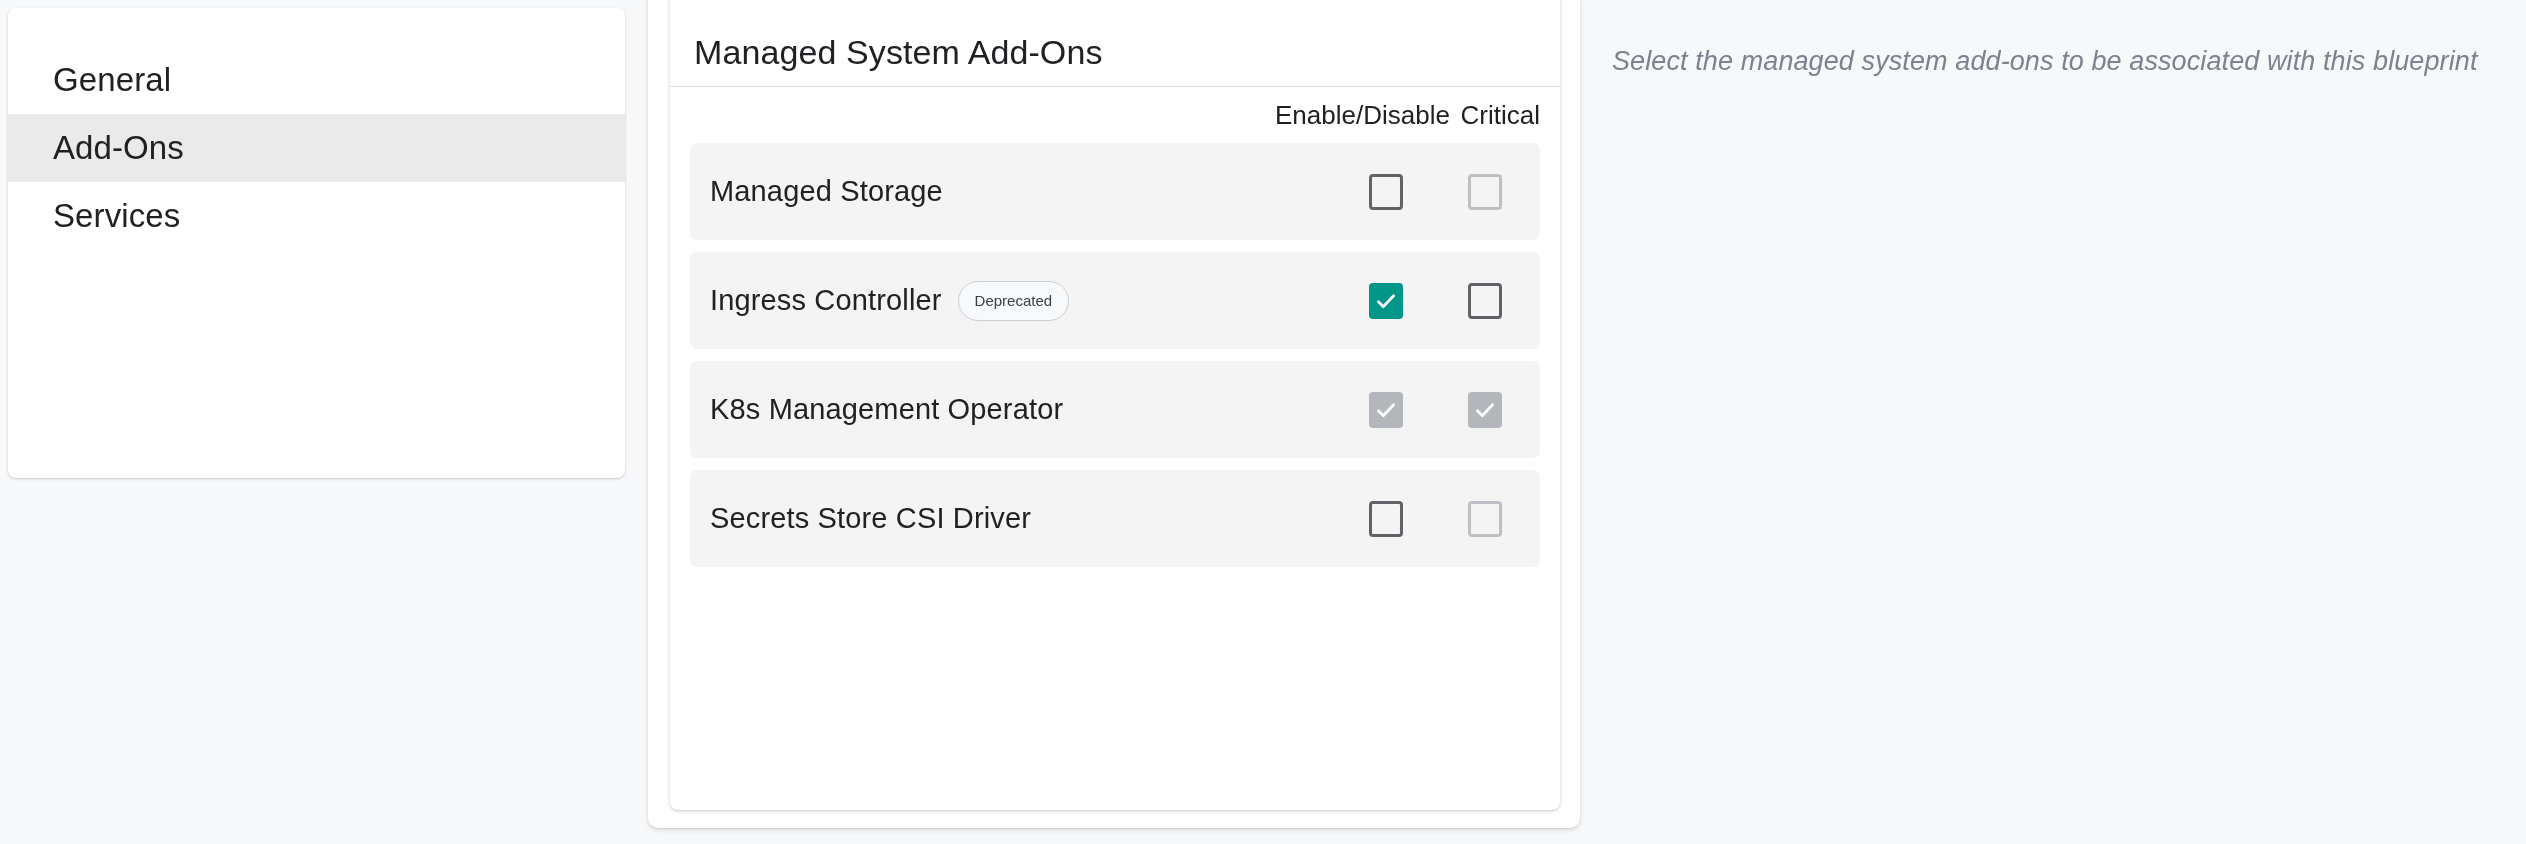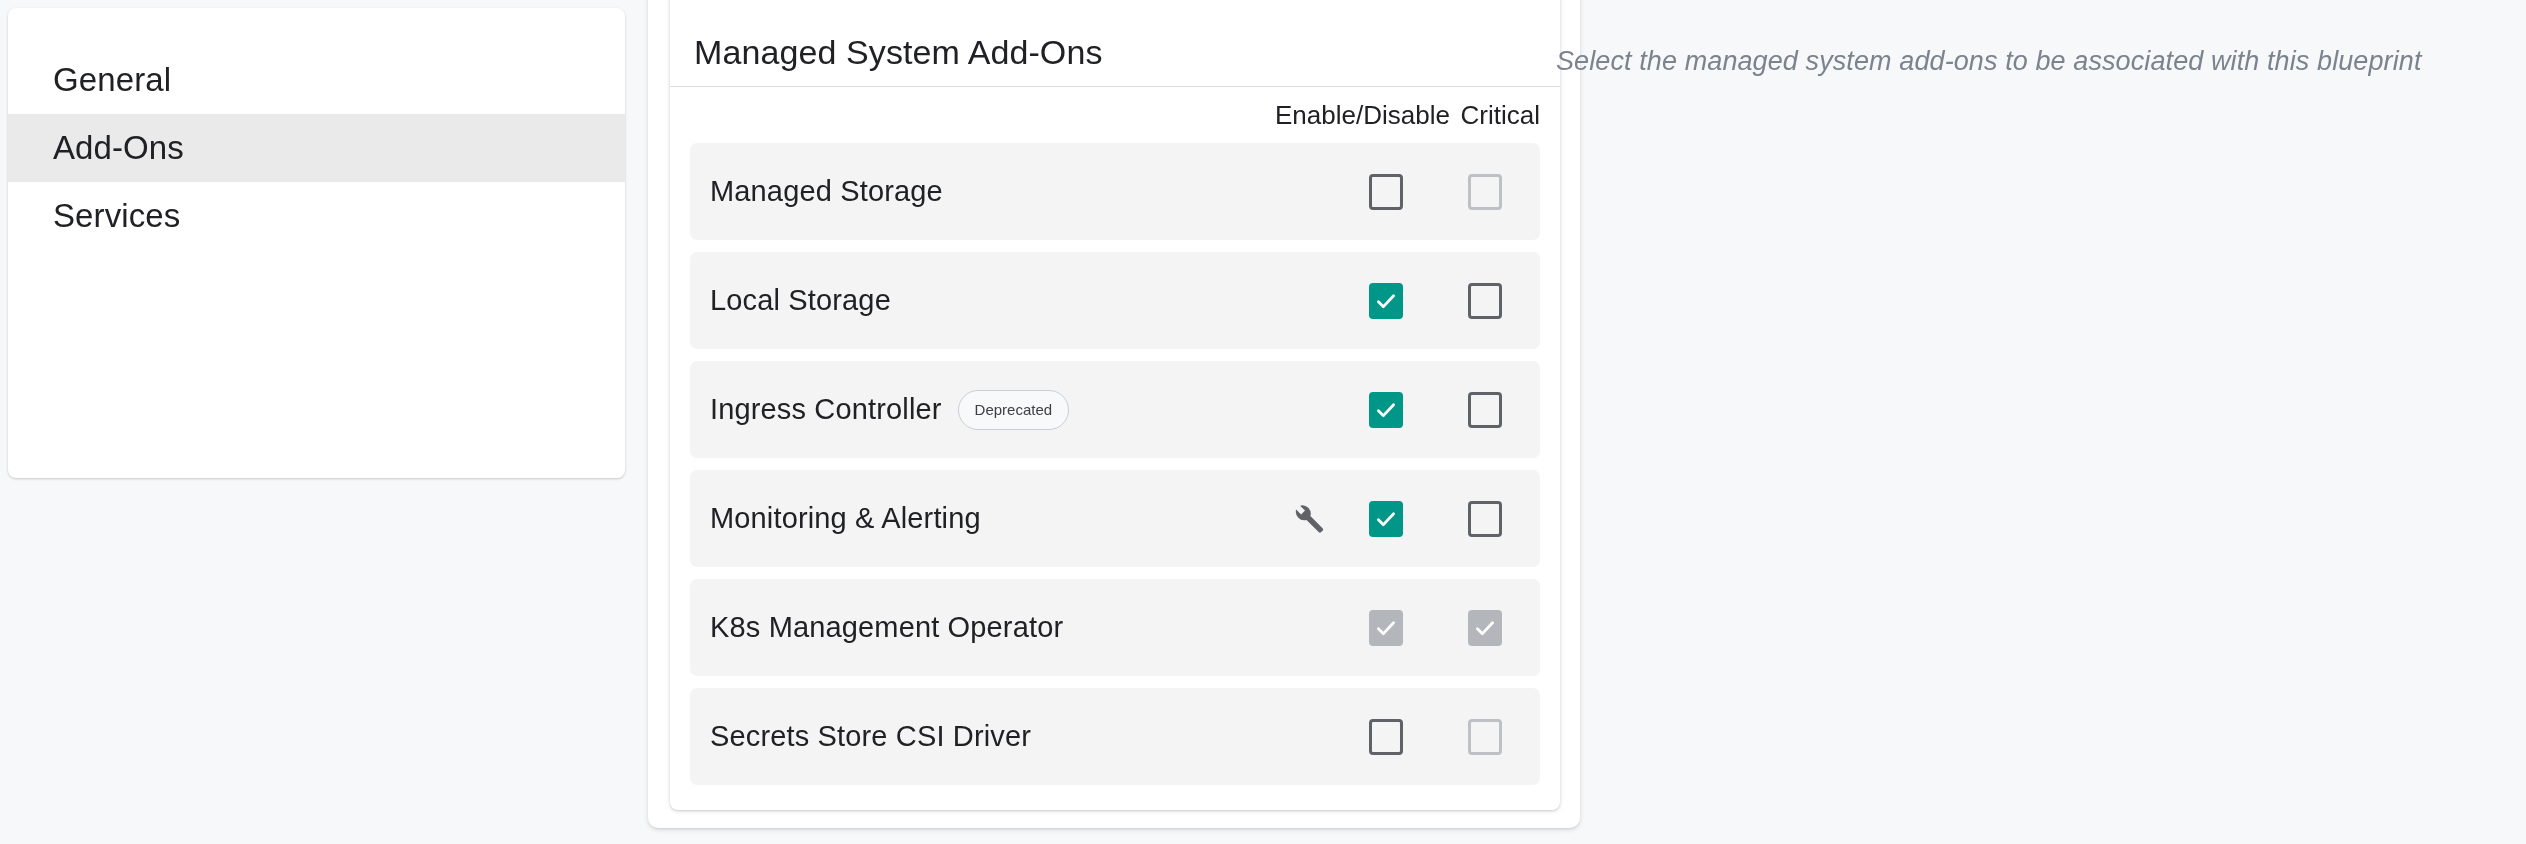--- a/index.html
+++ b/index.html
@@ -185,21 +185,21 @@
   .wrench {
     width: 36px;
     height: 36px;
     display: block;
     cursor: pointer;
   }
 
   
   .helper-text {
     position: absolute;
-    left: 1556px;
+    left: 1612px;
     top: 46px;
     font-size: 27px;
     font-style: italic;
     color: #7b838e;
     letter-spacing: 0.1px;
     white-space: nowrap;
   }
 </style>
 </head>
 <body>
@@ -237,72 +237,38 @@
         <span class="row-spacer"></span>
         <span class="cell-tool"></span>
         <span class="cell-enable">
           <span class="cbx unchecked"></span>
         </span>
         <span class="cell-critical">
           <span class="cbx unchecked dim"></span>
         </span>
       </div>
 
-      <div class="addon-row">
-        <span class="addon-label">Local Storage</span>
-        <span class="row-spacer"></span>
-        <span class="cell-tool"></span>
-        <span class="cell-enable">
-          <span class="cbx checked">
-            <svg width="26" height="26" viewBox="0 0 24 24" aria-hidden="true">
-                <path d="M5 12.6 9.6 17.2 19 7.2" fill="none" stroke="#ffffff" stroke-width="2.6" stroke-linecap="round" stroke-linejoin="round"></path>
-              </svg>
-          </span>
-        </span>
-        <span class="cell-critical">
-          <span class="cbx unchecked"></span>
-        </span>
-      </div>
 
       <div class="addon-row">
         <span class="addon-label">Ingress Controller</span>
         <span class="badge">Deprecated</span>
         <span class="row-spacer"></span>
         <span class="cell-tool"></span>
         <span class="cell-enable">
           <span class="cbx checked">
             <svg width="26" height="26" viewBox="0 0 24 24" aria-hidden="true">
                 <path d="M5 12.6 9.6 17.2 19 7.2" fill="none" stroke="#ffffff" stroke-width="2.6" stroke-linecap="round" stroke-linejoin="round"></path>
               </svg>
           </span>
         </span>
         <span class="cell-critical">
           <span class="cbx unchecked"></span>
         </span>
       </div>
 
-      <div class="addon-row">
-        <span class="addon-label">Monitoring &amp; Alerting</span>
-        <span class="row-spacer"></span>
-        <span class="cell-tool">
-          <svg class="wrench" viewBox="0 0 24 24">
-              <path d="M21.7 18.1 13.6 10a5.6 5.6 0 0 0-6.9-6.9l3.3 3.3-2.6 2.6-3.3-3.3A5.6 5.6 0 0 0 11 12.6l8.1 8.1a1.2 1.2 0 0 0 1.7 0l.9-.9a1.2 1.2 0 0 0 0-1.7z" fill="#5f6368"></path>
-            </svg>
-        </span>
-        <span class="cell-enable">
-          <span class="cbx checked">
-            <svg width="26" height="26" viewBox="0 0 24 24" aria-hidden="true">
-                <path d="M5 12.6 9.6 17.2 19 7.2" fill="none" stroke="#ffffff" stroke-width="2.6" stroke-linecap="round" stroke-linejoin="round"></path>
-              </svg>
-          </span>
-        </span>
-        <span class="cell-critical">
-          <span class="cbx unchecked"></span>
-        </span>
-      </div>
 
       <div class="addon-row">
         <span class="addon-label">K8s Management Operator</span>
         <span class="row-spacer"></span>
         <span class="cell-tool"></span>
         <span class="cell-enable">
           <span class="cbx checked dim">
             <svg width="26" height="26" viewBox="0 0 24 24" aria-hidden="true">
                 <path d="M5 12.6 9.6 17.2 19 7.2" fill="none" stroke="#ffffff" stroke-width="2.6" stroke-linecap="round" stroke-linejoin="round"></path>
               </svg>

